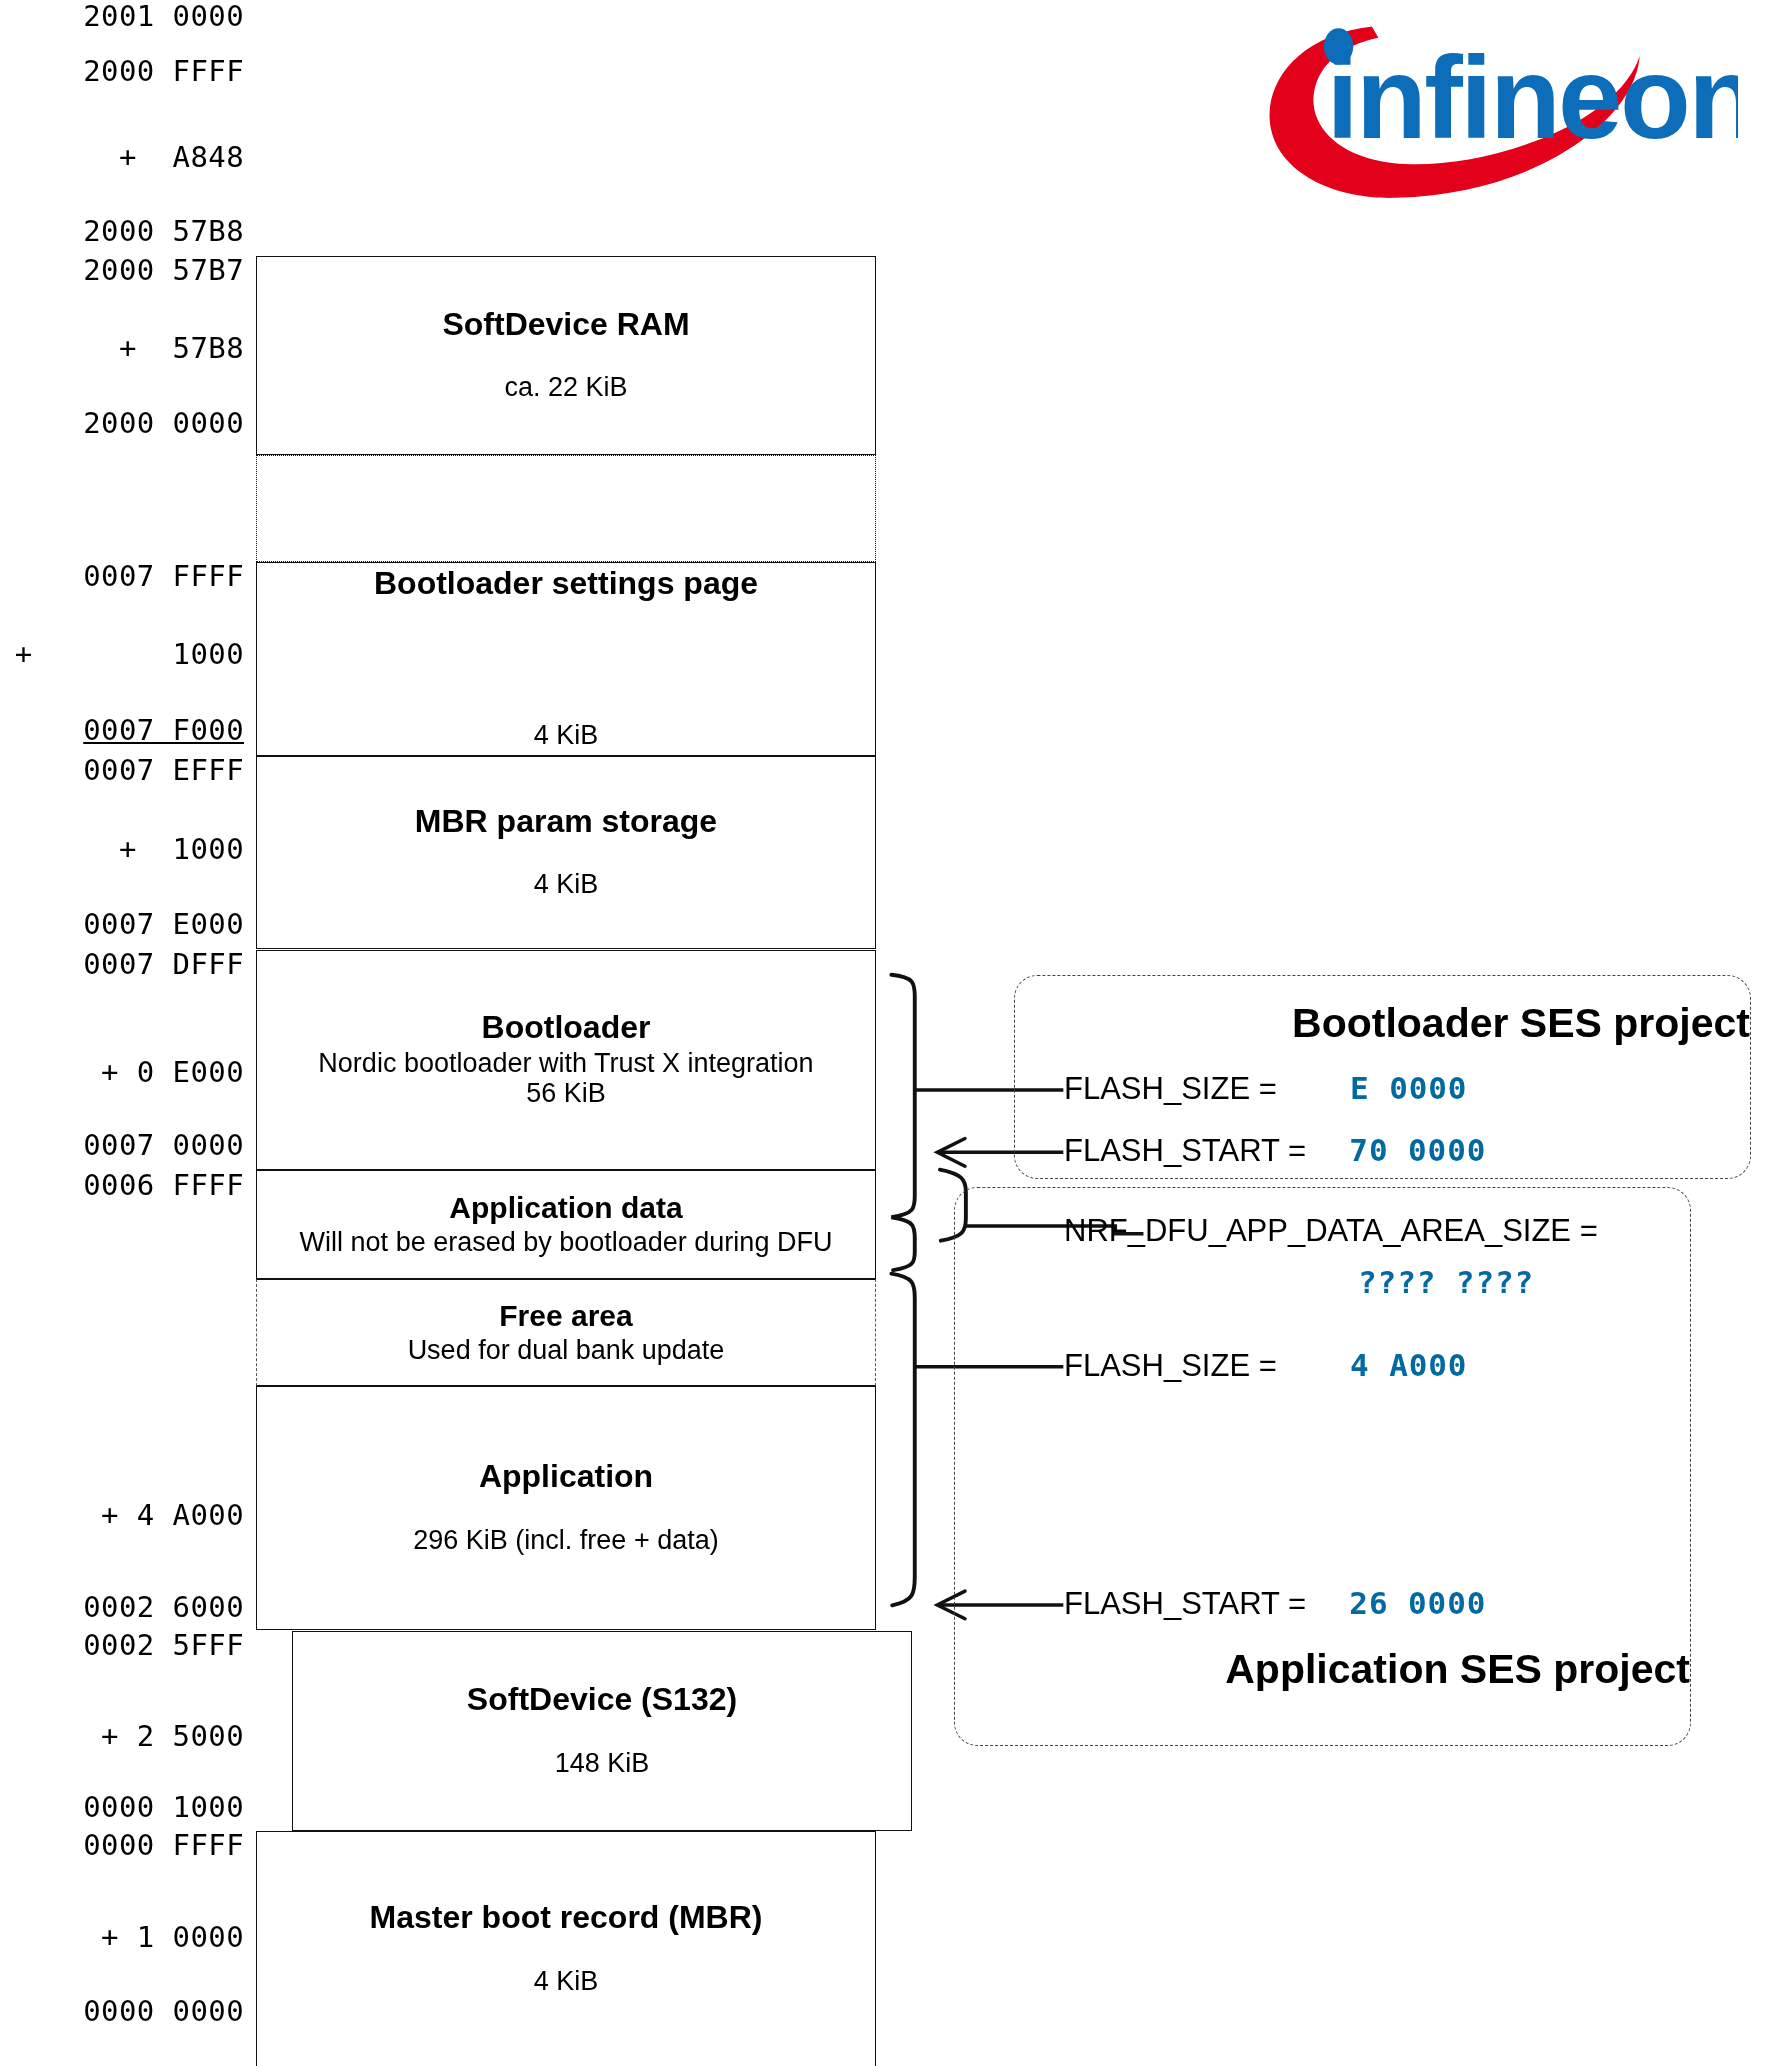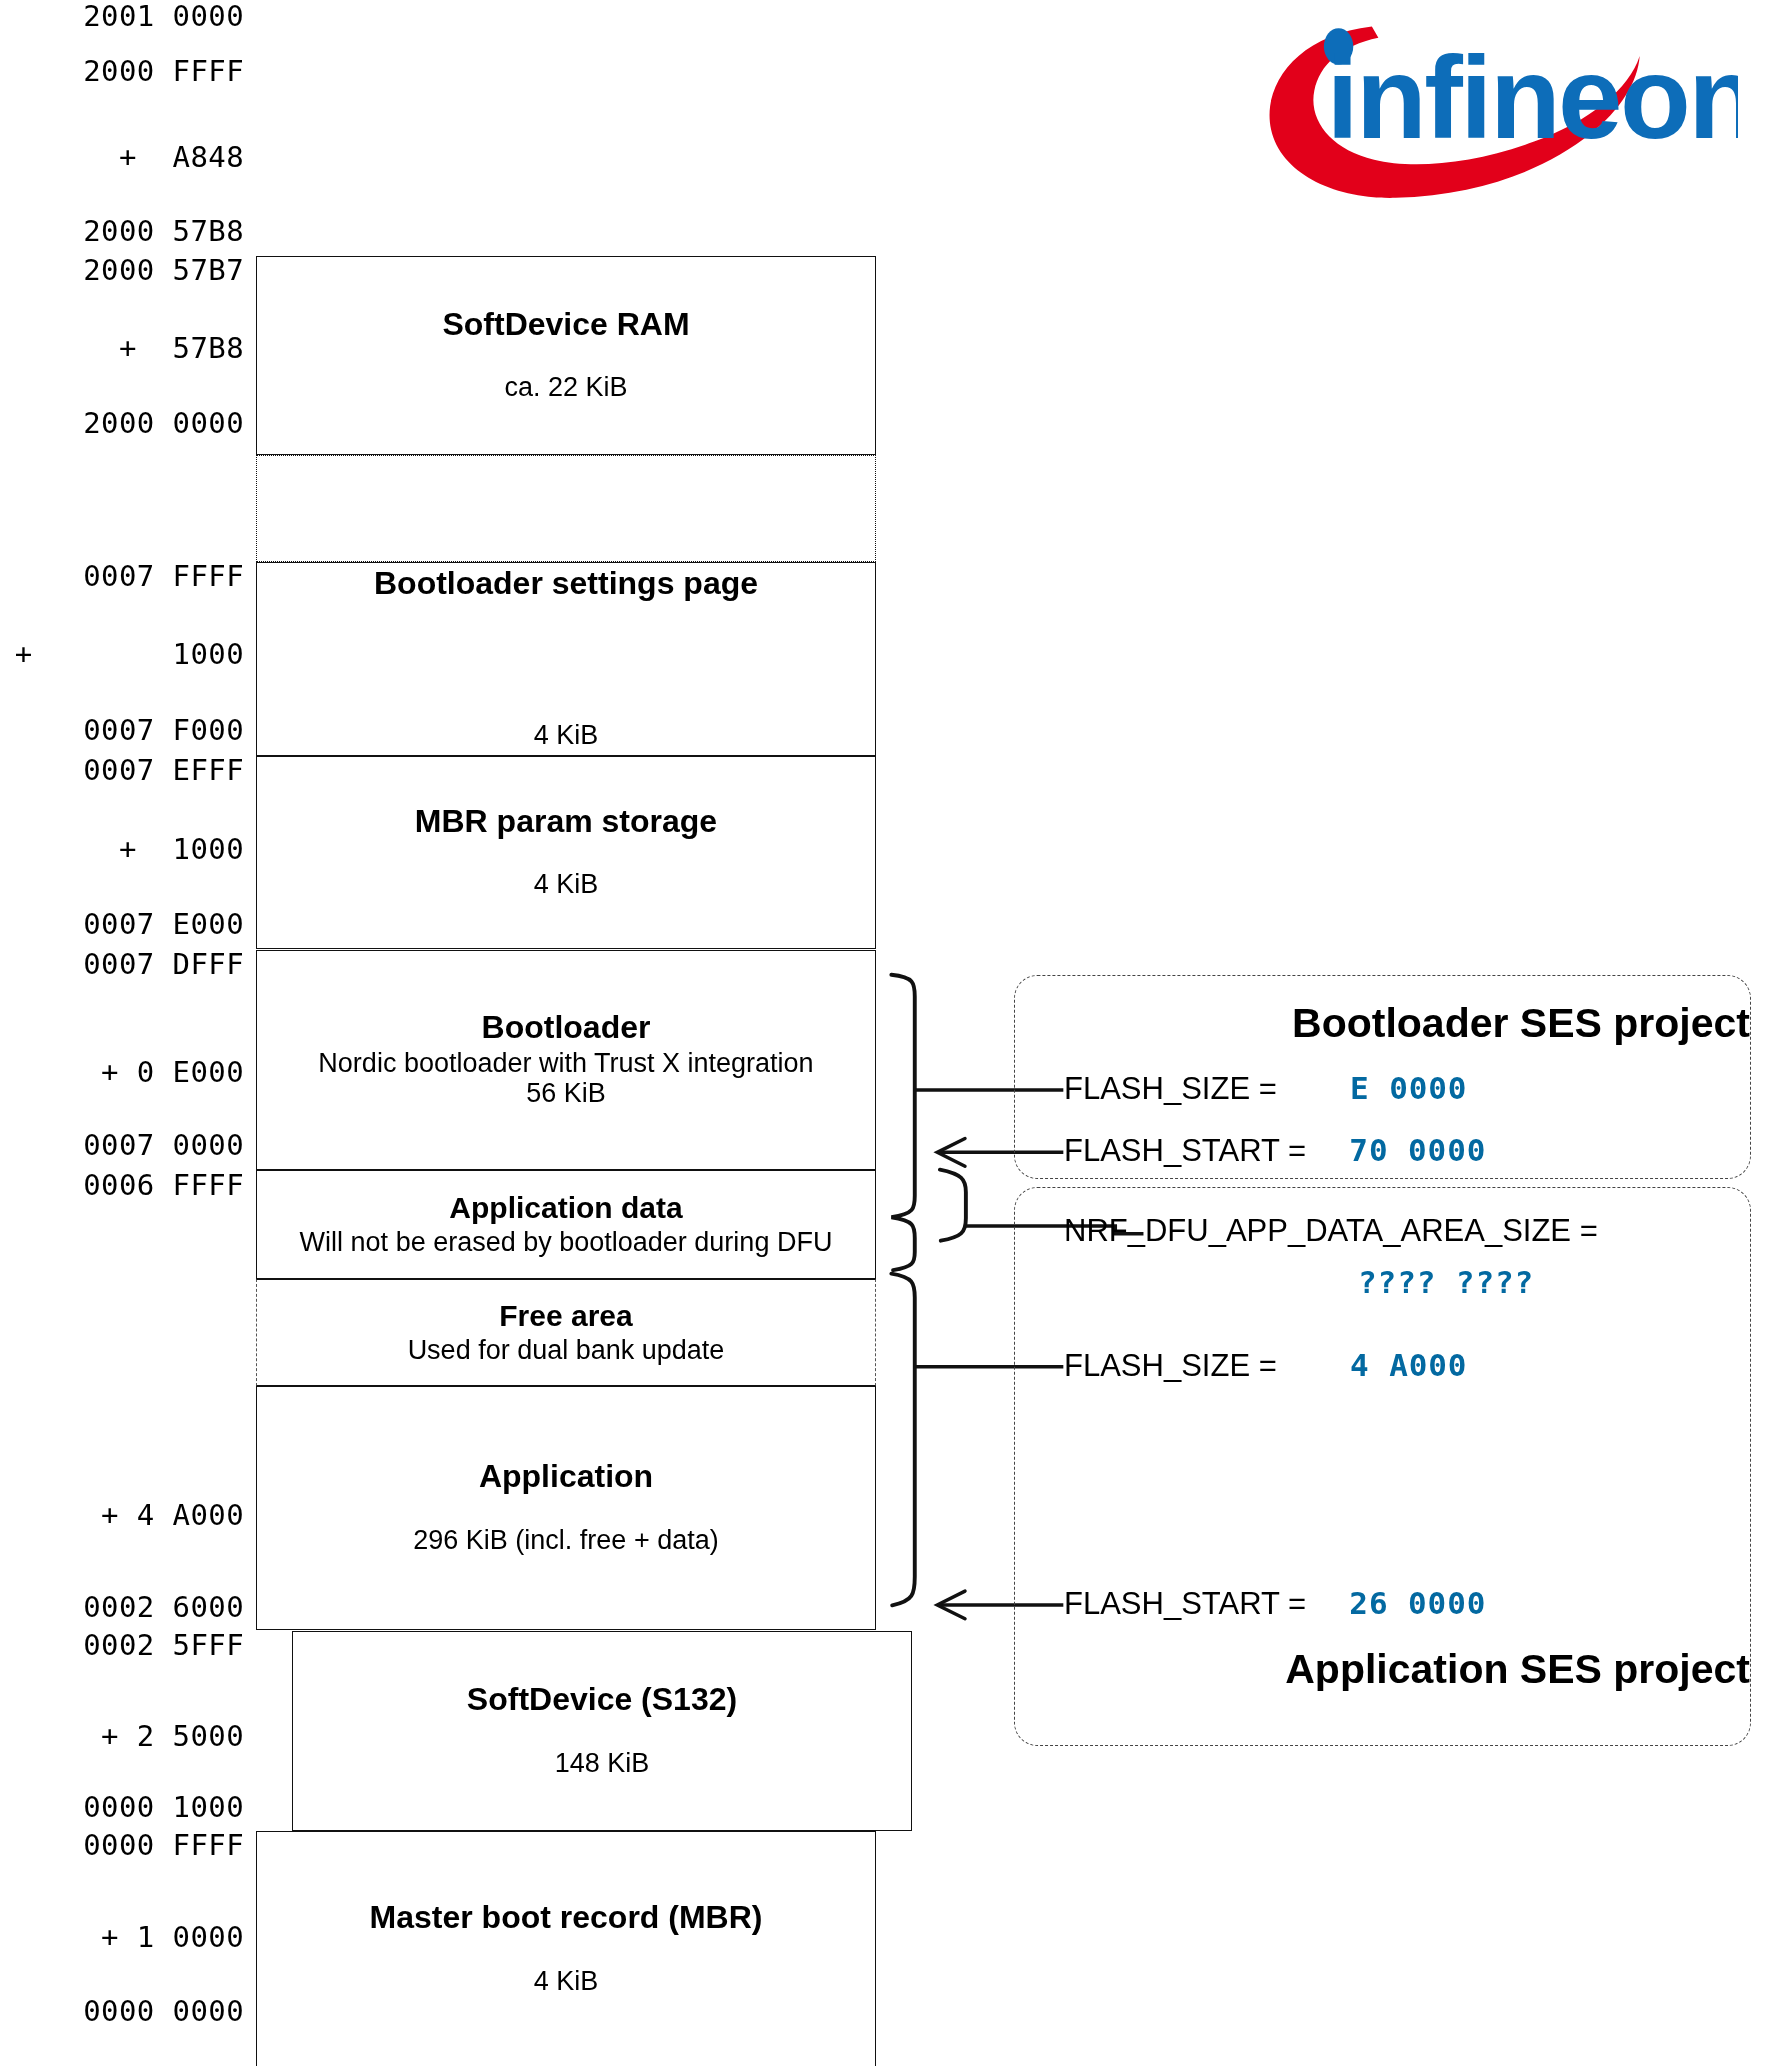--- a/index.html
+++ b/index.html
@@ -107,21 +107,21 @@
 <div class="addr addr-right" style="top:57px;">2000 FFFF</div>
 <div class="addr addr-right" style="top:143px;">+  A848</div>
 <div class="addr addr-right" style="top:217px;">2000 57B8</div>
 <div class="addr addr-right" style="top:256px;">2000 57B7</div>
 <div class="addr addr-right" style="top:334px;">+  57B8</div>
 <div class="addr addr-right" style="top:409px;">2000 0000</div>
 
 <div class="addr addr-right" style="top:562px;">0007 FFFF</div>
 <div class="addr addr-right" style="top:640px;">1000</div>
 <div class="addr addr-plus-far" style="left:14.7px; top:640px;">+</div>
-<div class="addr addr-right" style="top:716px;">0007 F000</div>
+<div class="addr addr-right" style="top:716px;text-decoration:underline;">0007 F000</div>
 
 <div class="addr addr-right" style="top:756px;">0007 EFFF</div>
 <div class="addr addr-right" style="top:835px;">+  1000</div>
 <div class="addr addr-right" style="top:910px;">0007 E000</div>
 
 <div class="addr addr-right" style="top:950px;">0007 DFFF</div>
 <div class="addr addr-right" style="top:1058px;">+ 0 E000</div>
 <div class="addr addr-right" style="top:1131px;">0007 0000</div>
 
 <div class="addr addr-right" style="top:1171px;">0006 FFFF</div>
@@ -233,21 +233,21 @@
   <span style="display:inline-block; width:56px;"></span>
   <span class="hex">E 0000</span>
 </div>
 
 <div class="kv" style="left:1064px; top:1132px;">
   <span class="key">FLASH_START =</span>
   <span style="display:inline-block; width:26px;"></span>
   <span class="hex">70 0000</span>
 </div>
 
-<div class="sesbox" style="left:1014px; top:1187px; width:737px; height:559px;">
+<div class="sesbox" style="left:954px; top:1187px; width:737px; height:559px;">
   <div class="ses-title" style="bottom:52px;">Application SES project</div>
 </div>
 
 <div class="kv" style="left:1064px; top:1213px;">
   <span class="key">NRF_DFU_APP_DATA_AREA_SIZE =</span>
 </div>
 <div class="kv" style="left:1358px; top:1264px;">
   <span class="hex">???? ????</span>
 </div>
 

